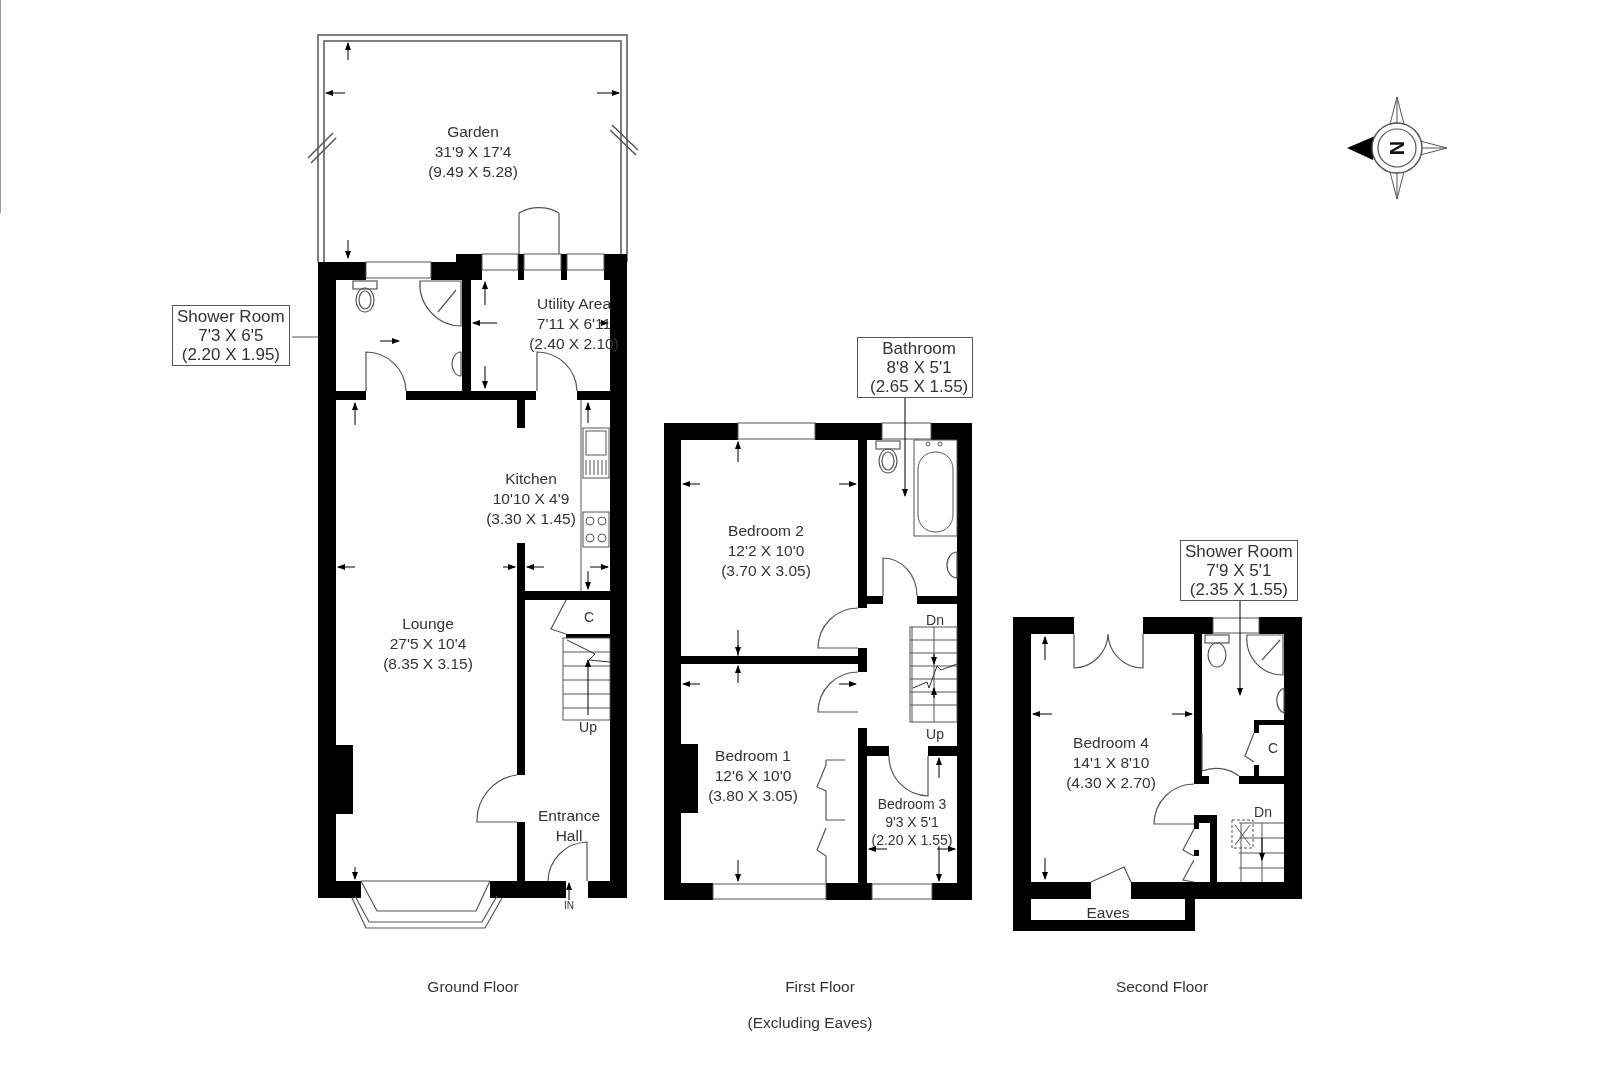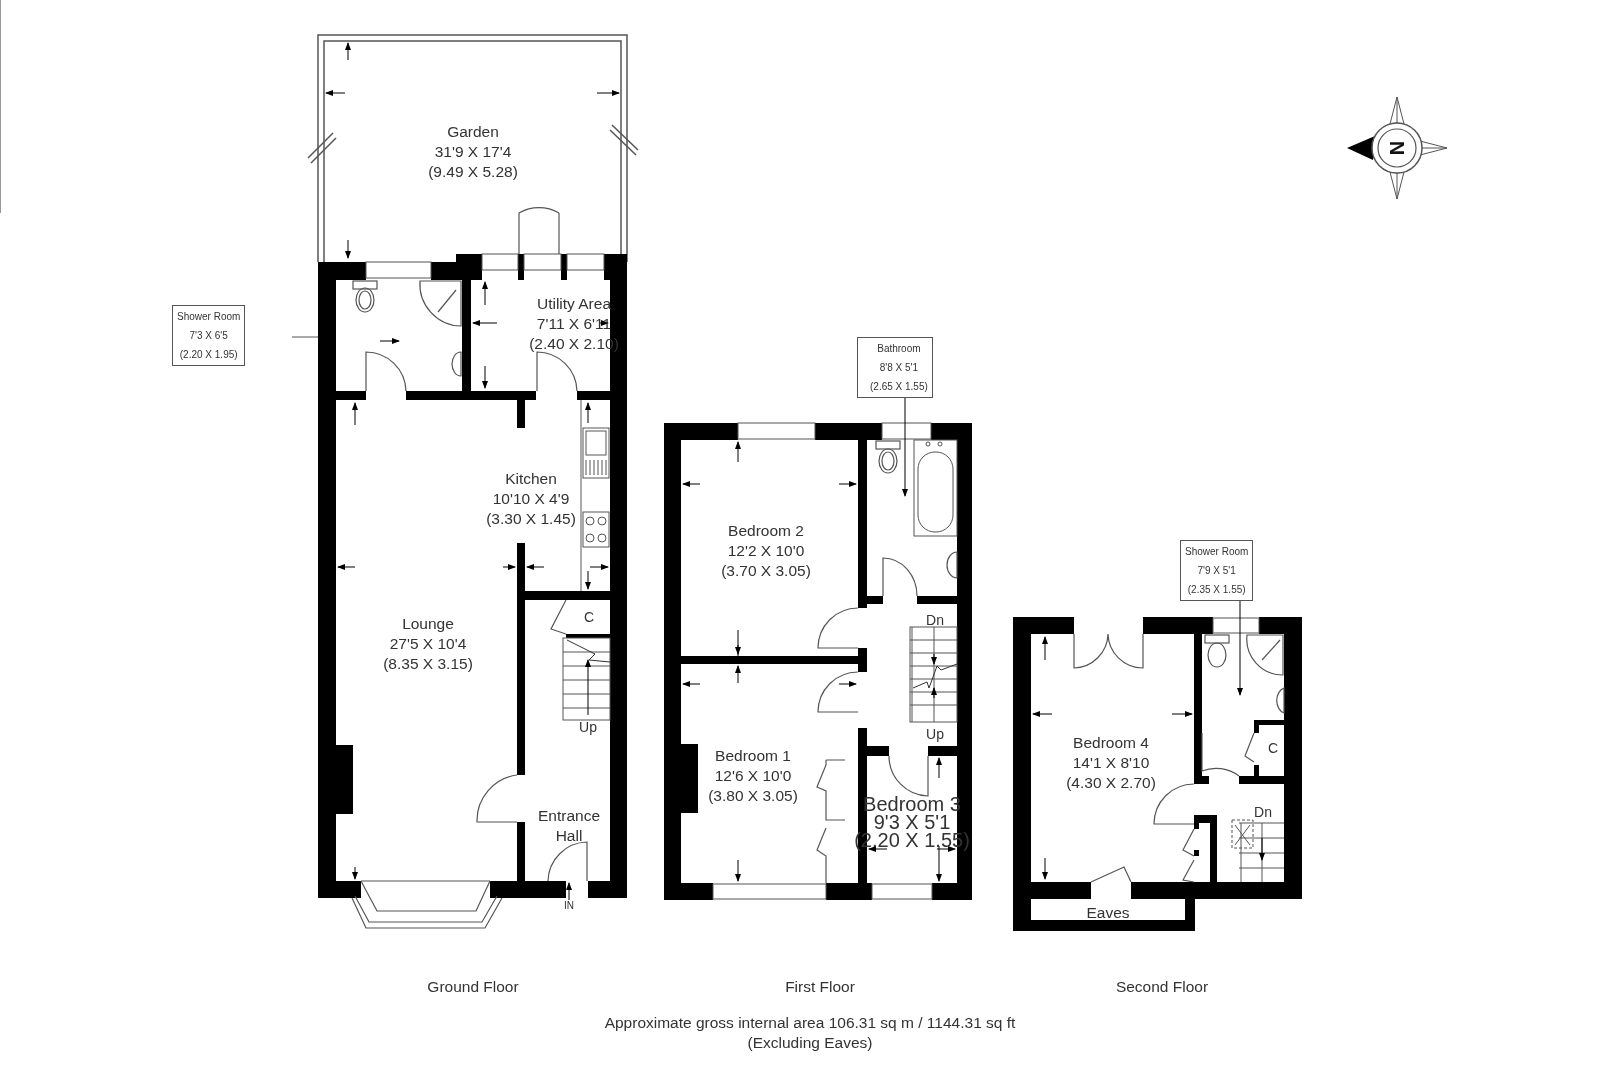--- a/index.html
+++ b/index.html
@@ -1,22 +1,22 @@
 <!DOCTYPE html>
 <html><head>
 <meta charset="utf-8">
 <style>
   html, body { margin:0; padding:0; background:#ffffff; }
   body { width:1620px; height:1080px; position:relative; overflow:hidden;
          font-family:"Liberation Sans","DejaVu Sans",sans-serif; color:#333333; }
   #plan { position:absolute; left:0; top:0; width:1620px; height:1080px; }
   .lbl { position:absolute; text-align:center; font-size:15.5px; line-height:20px; color:#333333; white-space:nowrap; transform:translateX(-50%); }
   .lbl span { display:block; }
-  .lbl.small { font-size:20px; line-height:18px; }
-  .box { position:absolute; border:1.5px solid #555; background:#fff; text-align:center; font-size:10px; line-height:19px; padding:1px 4px; color:#333; white-space:nowrap; }
+  .lbl.small { font-size:14px; line-height:18px; }
+  .box { position:absolute; border:1.5px solid #555; background:#fff; text-align:center; font-size:17px; line-height:19px; padding:1px 4px; color:#333; white-space:nowrap; }
   .box span { display:block; }
   .floor-label { position:absolute; font-size:15.5px; color:#333; transform:translateX(-50%); white-space:nowrap;margin-top:28px; }
   .footer { position:absolute; left:810px; top:1013px; transform:translateX(-50%); text-align:center; font-size:15.5px; line-height:20px; color:#333; white-space:nowrap; }
   .footer span { display:block; }
   .tiny { position:absolute; font-size:14px; color:#333; transform:translateX(-50%); }
   .in { position:absolute; font-size:10px; color:#333; transform:translateX(-50%); }
 </style>
 </head>
 <body>
 
@@ -411,15 +411,14 @@
   <span>Eaves</span>
 </div>
 <div class="tiny" style="left:1273px;top:740px;">C</div>
 <div class="tiny" style="left:1263px;top:804px;">Dn</div>
 
 <div class="floor-label" style="left:473px;top:950px;">Ground Floor</div>
 <div class="floor-label" style="left:820px;top:950px;">First Floor</div>
 <div class="floor-label" style="left:1162px;top:950px;">Second Floor</div>
 
 <div class="footer">
-  <span>Approximate gross internal area 106.31 sq m / 1144.31 sq ft</span>
   <span>(Excluding Eaves)</span>
 </div>
 
 </body></html>

